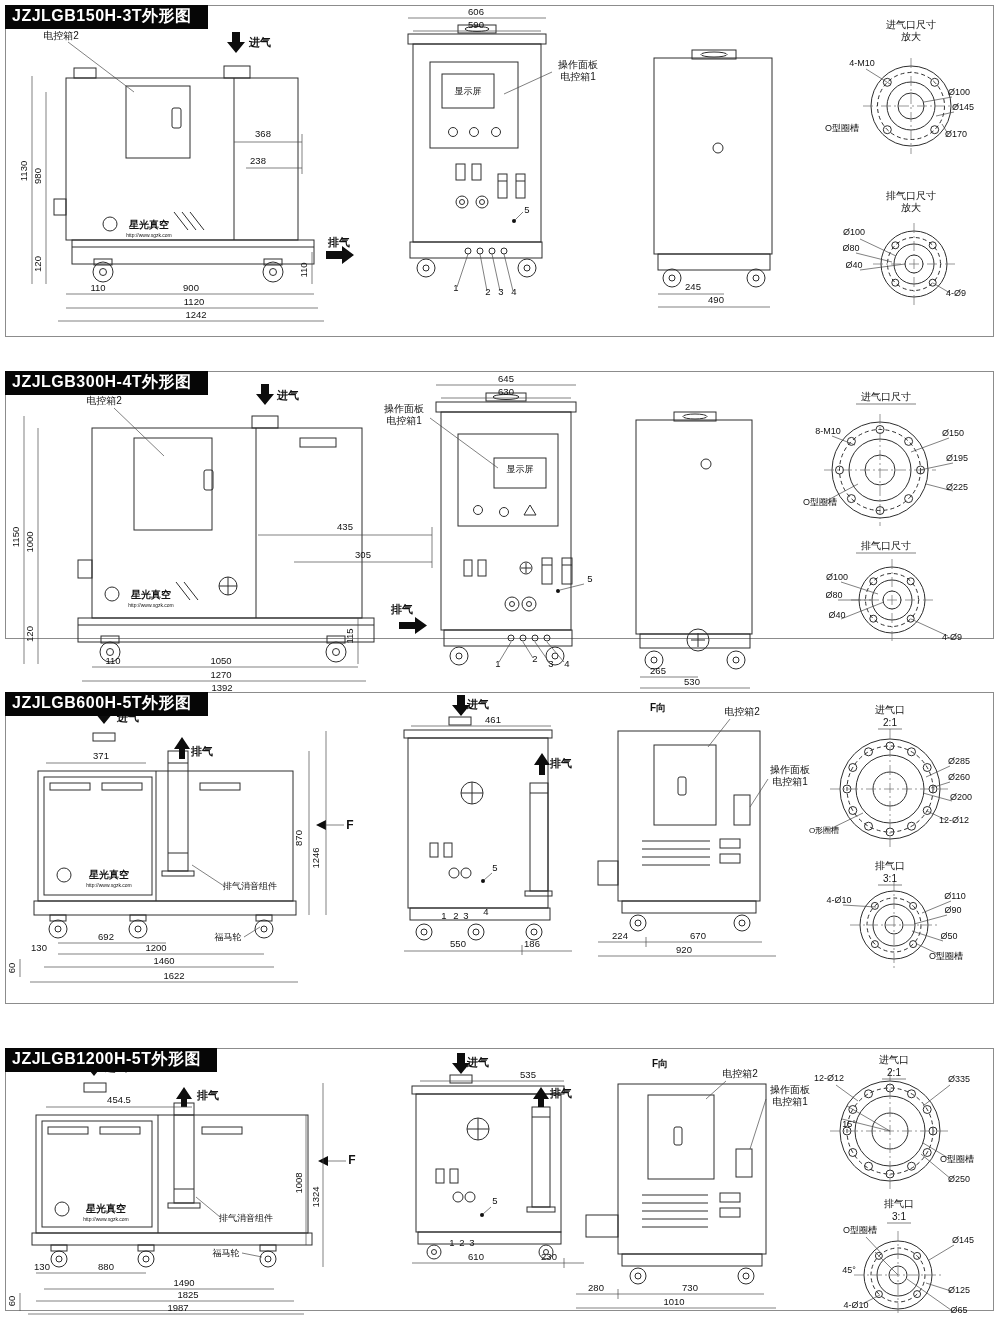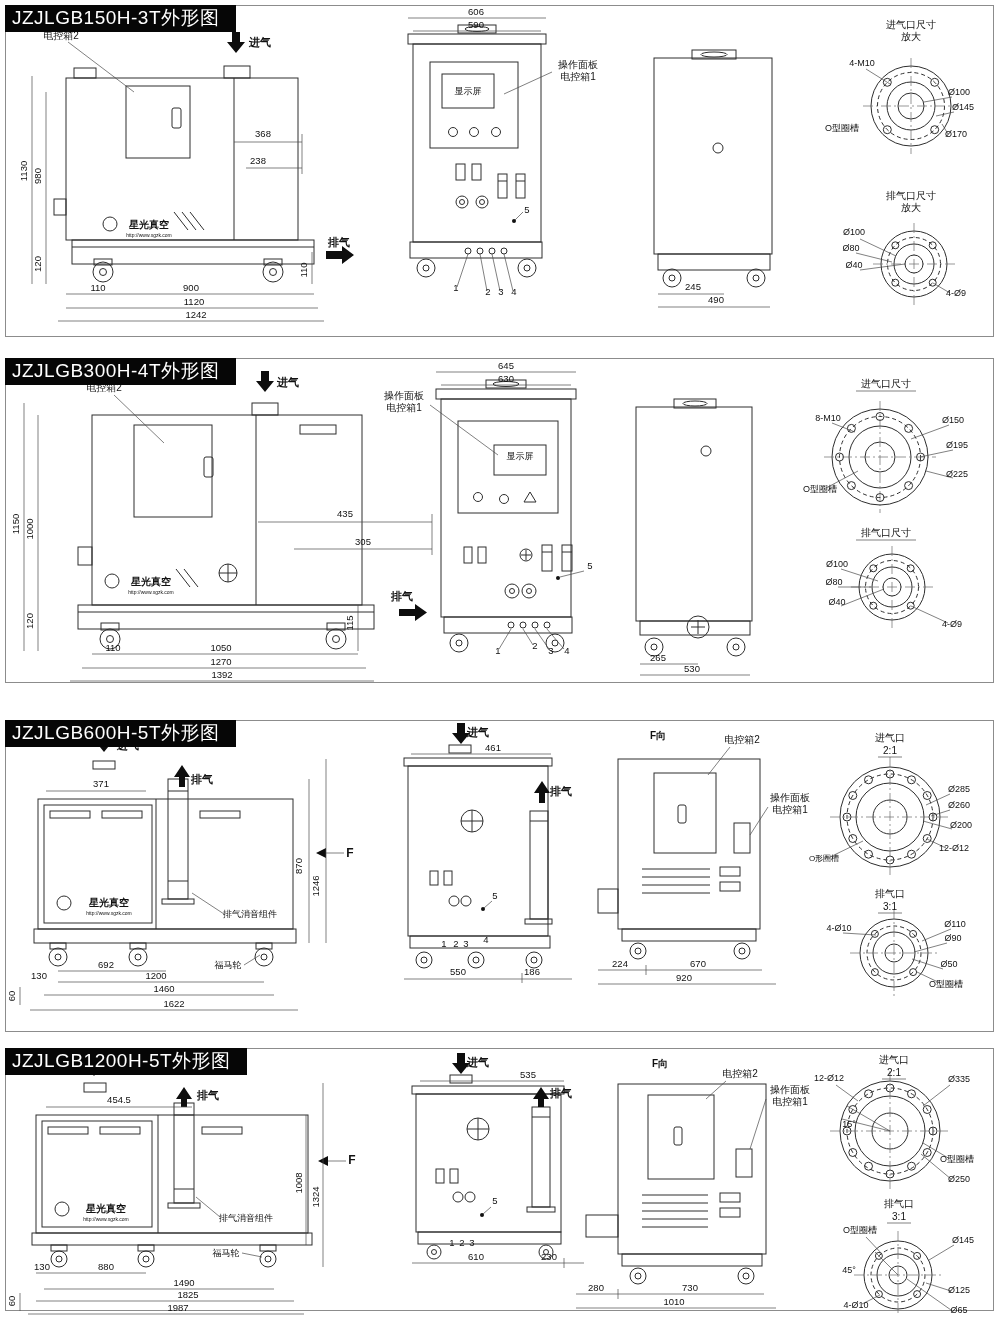--- a/index.html
+++ b/index.html
@@ -1,21 +1,21 @@
 <!DOCTYPE html>
 <html><head>
 <meta charset="utf-8">
 <style>
   *{box-sizing:border-box;margin:0;padding:0}
   html,body{width:1000px;background:#ffffff}
   body{font-family:"Liberation Sans",sans-serif;position:relative;height:1322px}
   .page{position:relative;width:1000px;height:1322px;background:#ffffff}
   .panel{position:absolute;left:5px;width:989px;background:#ffffff;border:1px solid #8c8c8c}
   .panel-title{position:absolute;top:-1px;left:-1px;background:#060606;color:#ffffff;
-    font-size:19px;font-weight:normal;line-height:1;padding:3px 16px 5px 7px;letter-spacing:.5px;z-index:2}
+    font-size:16px;font-weight:bold;line-height:1;padding:3px 16px 5px 7px;letter-spacing:.5px;z-index:2}
   svg.art{position:absolute;left:0;top:0;overflow:visible}
   svg text{font-family:"Liberation Sans",sans-serif;fill:#111111}
   .s{stroke:#2e2e2e;fill:none;stroke-width:1}
   .d{stroke:#4a4a4a;fill:none;stroke-width:.7}
   .c line{stroke:#6a6a6a;stroke-width:.7;stroke-dasharray:10 3 2 3;fill:none}
   .f{fill:#0d0d0d;stroke:none}
   .dash{stroke-dasharray:4 3}
   .dot{fill:#111111;stroke:none}
 </style>
 </head>
@@ -187,21 +187,21 @@
           <text x="905" y="193" font-size="10" text-anchor="middle">排气口尺寸</text>
           <text x="905" y="205" font-size="10" text-anchor="middle">放大</text>
           <text x="848" y="229" font-size="9" text-anchor="middle">Ø100</text>
           <text x="845" y="245" font-size="9" text-anchor="middle">Ø80</text>
           <text x="848" y="262" font-size="9" text-anchor="middle">Ø40</text>
           <text x="950" y="290" font-size="9" text-anchor="middle">4-Ø9</text>
         </g>
     </svg>
   </section>
 
-  <section class="panel" style="top:358px;height:325px">
+  <section class="panel" style="top:371px;height:268px">
     <div class="panel-title">JZJLGB300H-4T外形图</div>
     <svg class="art" width="987" height="341" viewBox="0 0 987 341">
       <g class="s">
         <rect x="86" y="56" width="270" height="190"></rect>
         <rect x="246" y="44" width="26" height="12"></rect>
         <rect x="128" y="66" width="78" height="92"></rect>
         <rect x="198" y="98" width="9" height="20" rx="2"></rect>
         <line x1="250" y1="56" x2="250" y2="246"></line>
         <rect x="294" y="66" width="36" height="9"></rect>
         <rect x="72" y="188" width="14" height="18"></rect>
@@ -371,21 +371,21 @@
           <text x="814" y="133" font-size="9" text-anchor="middle">O型圈槽</text>
           <text x="880" y="177" font-size="10" text-anchor="middle">排气口尺寸</text>
           <text x="831" y="208" font-size="9" text-anchor="middle">Ø100</text>
           <text x="828" y="226" font-size="9" text-anchor="middle">Ø80</text>
           <text x="831" y="246" font-size="9" text-anchor="middle">Ø40</text>
           <text x="946" y="268" font-size="9" text-anchor="middle">4-Ø9</text>
         </g>
     </svg>
   </section>
 
-  <section class="panel" style="top:720px;height:312px">
+  <section class="panel" style="top:692px;height:312px">
     <div class="panel-title">JZJLGB600H-5T外形图</div>
     <svg class="art" width="987" height="310" viewBox="0 0 987 310">
       <g class="s">
         <rect x="87" y="40" width="22" height="8"></rect>
         <rect x="32" y="78" width="255" height="130"></rect>
         <rect x="38" y="84" width="108" height="118"></rect>
         <line x1="150" y1="78" x2="150" y2="208"></line>
         <rect x="44" y="90" width="40" height="7"></rect>
           <rect x="96" y="90" width="40" height="7"></rect>
           <rect x="194" y="90" width="40" height="7"></rect>

